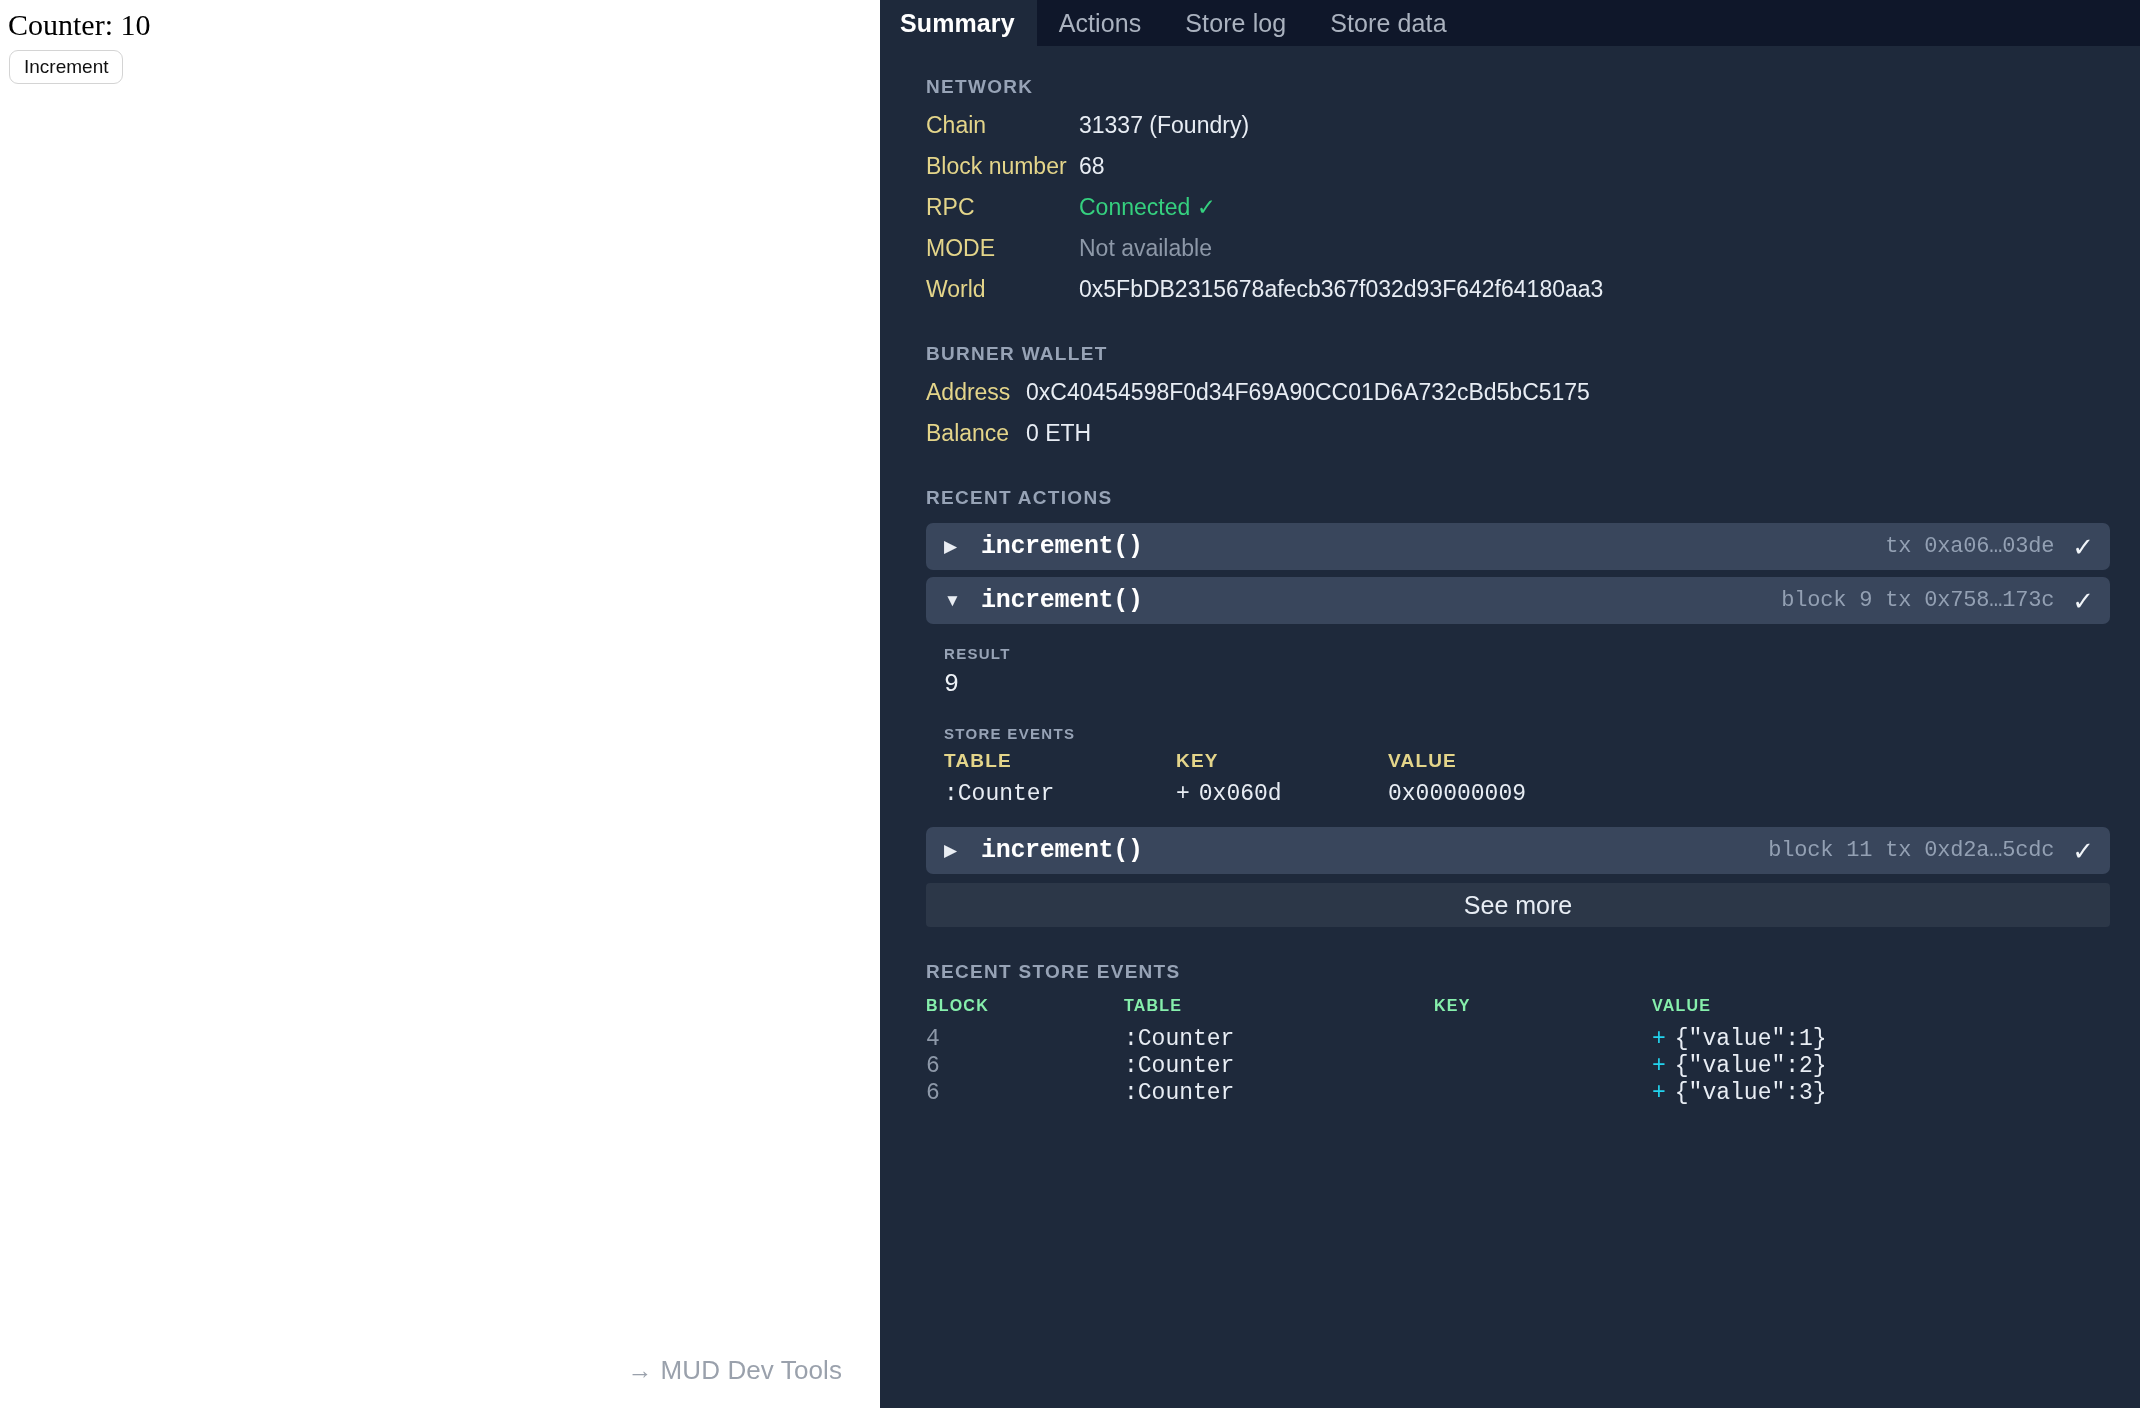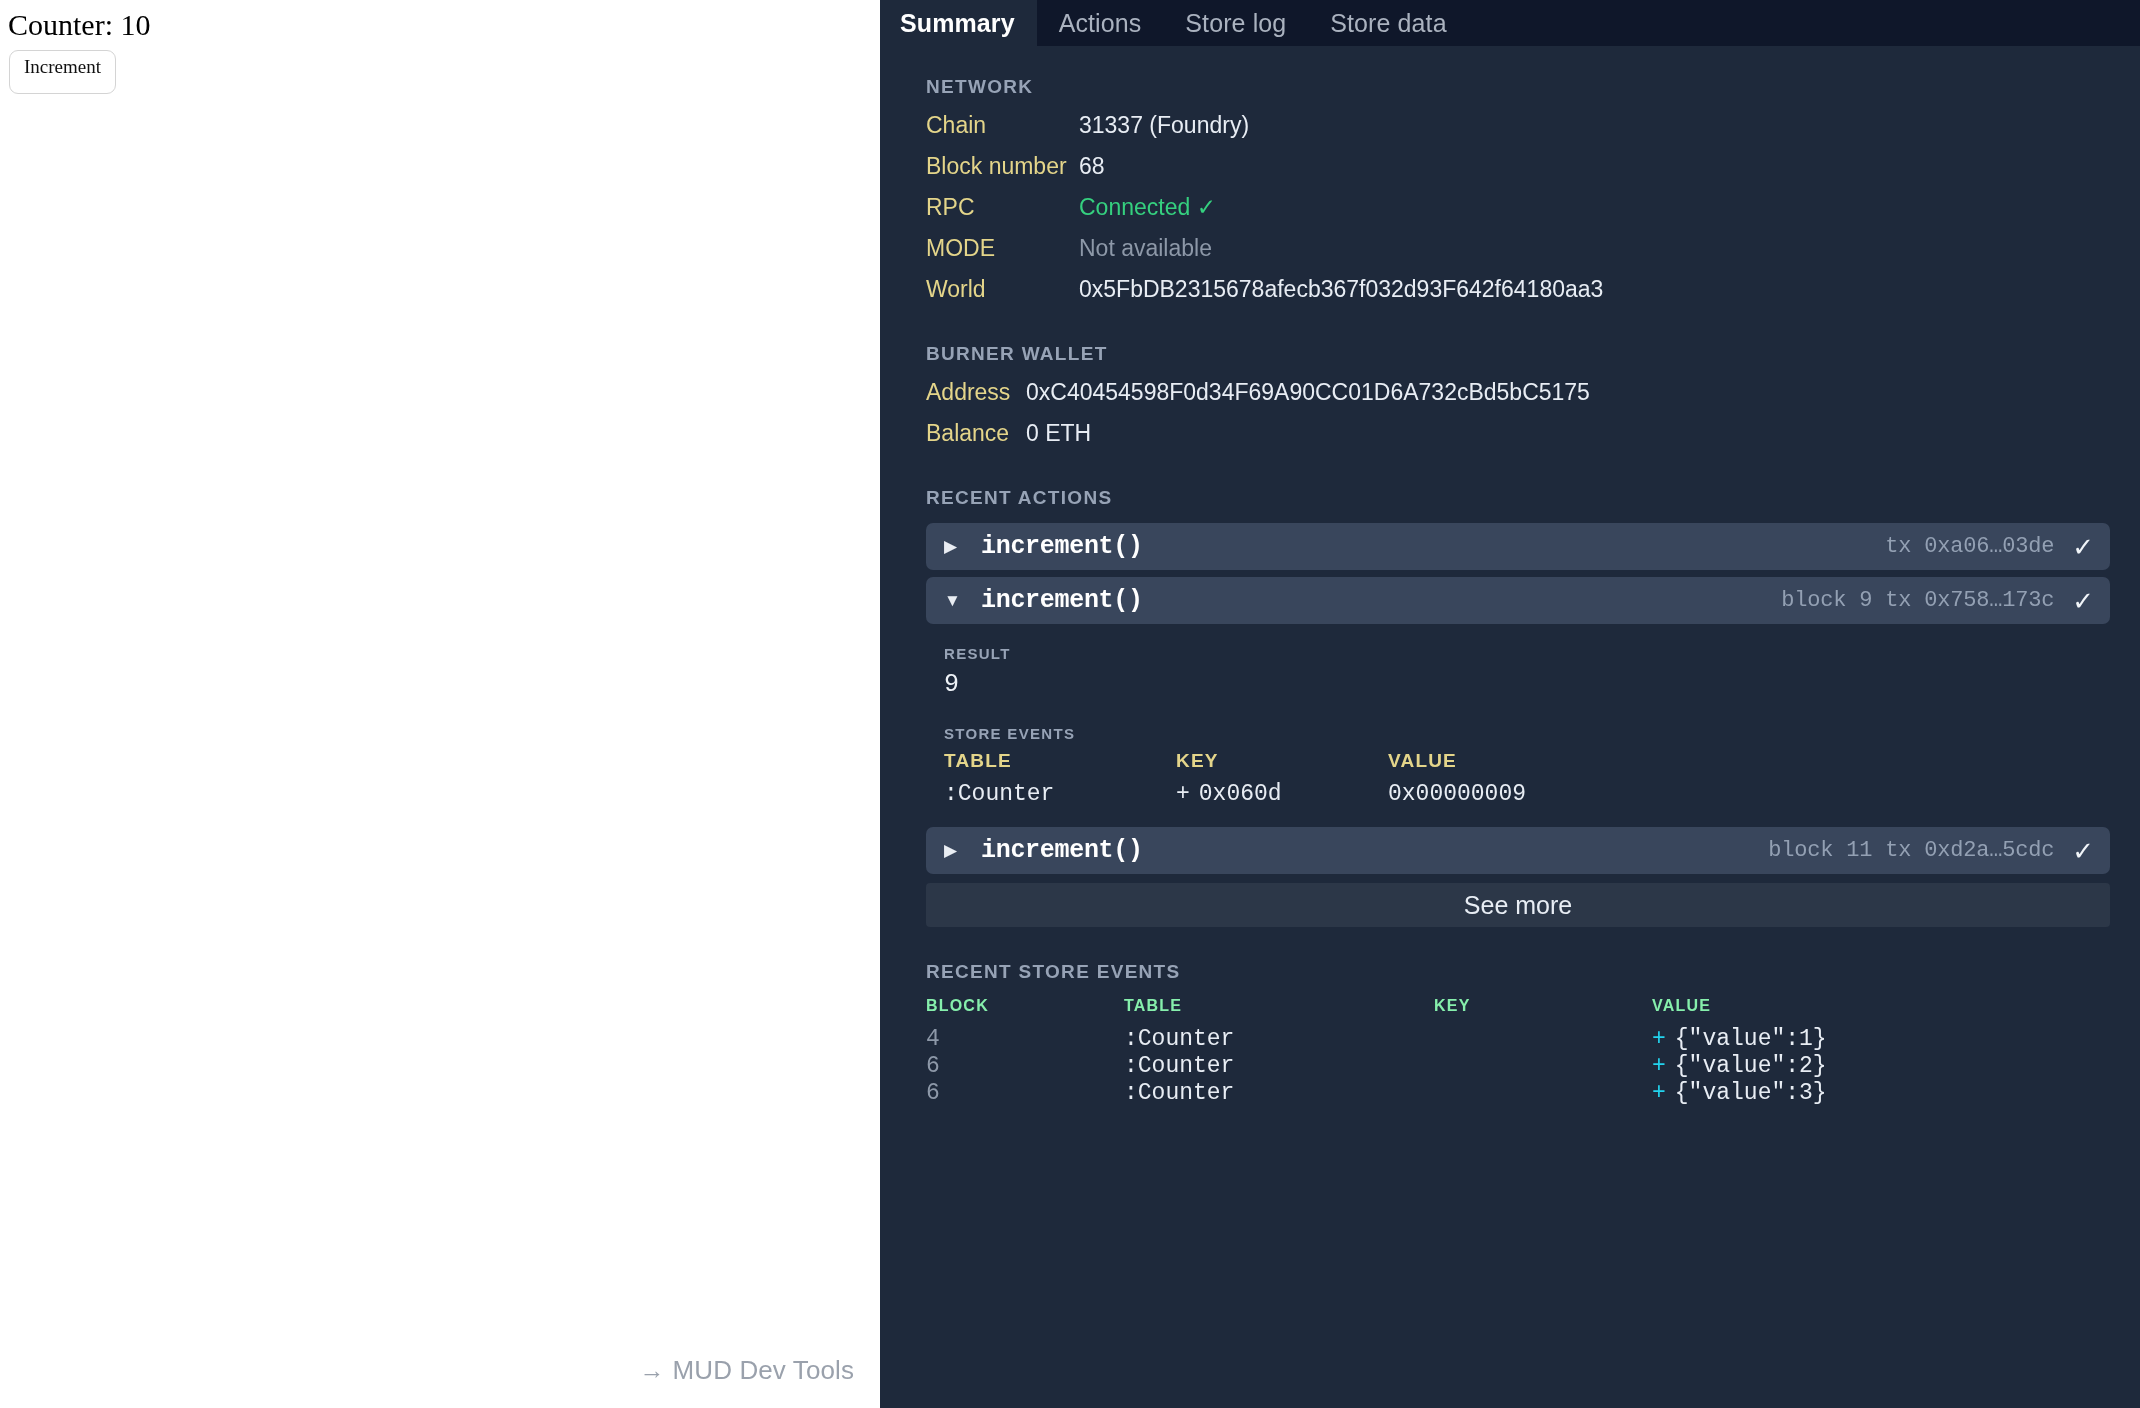--- a/index.html
+++ b/index.html
@@ -31,34 +31,34 @@
     font-family: "Liberation Serif", "DejaVu Serif", serif;
     font-size: 30px;
     color: #000000;
     padding: 6px 7px 0 8px;
     line-height: 1.25;
     white-space: nowrap;
   }
 
   .increment-btn {
     margin: 6px 0 0 9px;
-    font-family: Liberation Serif, serif;
+    font-family: Liberation Sans, sans-serif;
     font-size: 19px;
     color: #111111;
     background: #ffffff;
     border: 1px solid #d4d4d4;
     border-radius: 9px;
-    padding: 5px 14px 16px 14px;
+    padding: 5px 14px 6px 14px;
     cursor: pointer;
     line-height: 1.15;
   }
 
   .devtools-link {
     position: absolute;
-    right: 26px;
+    right: 38px;
     bottom: 22px;
     font-family: "Liberation Sans", sans-serif;
     font-size: 26px;
     color: #9aa1ac;
     white-space: nowrap;
     cursor: pointer;
     letter-spacing: 0.1px;
   }
   .devtools-link .arrow { margin-right: 8px; font-size: 25px; }
 

